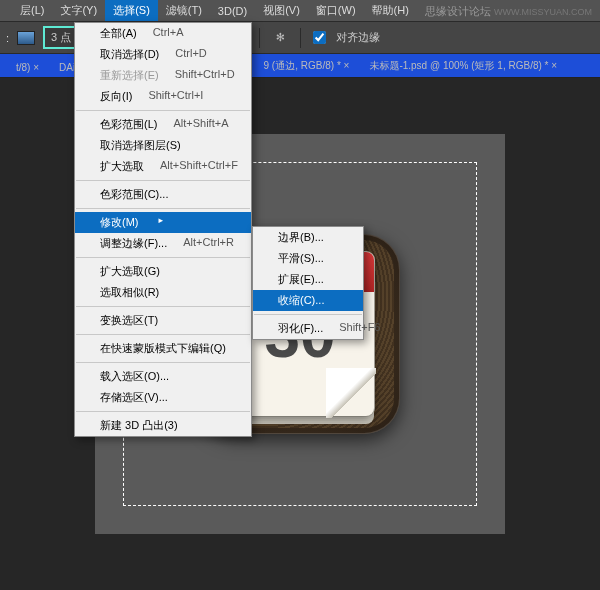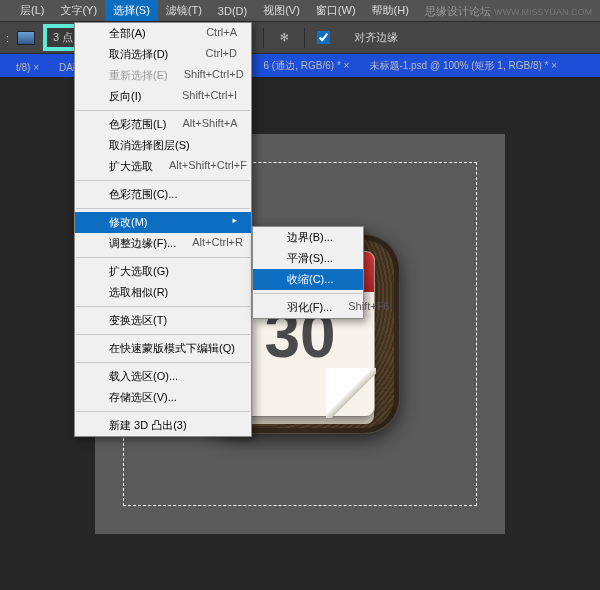--- a/index.html
+++ b/index.html
@@ -2,40 +2,40 @@
 <html><head>
 <meta charset="utf-8">
 <style>
 *{margin:0;padding:0;box-sizing:border-box;font-family:"Microsoft YaHei",Arial,sans-serif;font-size:11px;-webkit-font-smoothing:antialiased}
 body{background:#535353;color:#ddd;width:600px;height:590px;overflow:hidden;position:relative}
 .menubar{background:#535353;height:22px;display:flex;align-items:center;padding:0 12px;border-bottom:1px solid #2a2a2a}
 .menubar .menu-item{padding:3px 8px;color:#ddd;cursor:default}
 .menubar .menu-item.open{background:#0c6dc1;color:#fff}
 .toolbar{background:#454545;height:32px;border-bottom:1px solid #2a2a2a;display:flex;align-items:center;padding:0 6px;gap:8px}
 .swatch{width:18px;height:14px;background:linear-gradient(to bottom,#6aa2d8,#2d5a8a);border:1px solid #222}
-.tool-label{background:#3a3a3a;padding:2px 6px;border:4px solid #5eead4;color:#ccc}
+.tool-label{background:#3a3a3a;padding:2px 6px;border:2px solid #5eead4;color:#ccc}
 .tool-sep{width:1px;height:20px;background:#2a2a2a;margin:0 4px}
 .tool-ico{width:16px;height:16px;display:flex;align-items:center;justify-content:center;color:#bbb}
-.tool-text{color:#ccc;margin-left:16px}
+.tool-text{color:#ccc;margin-left:2px}
 .tabbar{background:#1d4ed8;height:24px;border-bottom:1px solid #222;display:flex;align-items:flex-end;padding-left:6px}
 .tab{padding:4px 10px;color:#bbb;font-size:10px;white-space:nowrap}
 .canvas-area{position:absolute;top:78px;left:0;right:0;bottom:0;background:#262626;display:flex;align-items:center;justify-content:center}
 .canvas{width:410px;height:400px;background:#5a5a5a;position:relative;display:flex;align-items:center;justify-content:center}
 .sel-border{position:absolute;inset:28px;border:1px dashed #fff}
 .cal-icon{width:200px;height:200px;position:relative}
 .cal-base{position:absolute;inset:0;border-radius:36px;background:radial-gradient(#4a3a28,#2a1f15);box-shadow:0 6px 18px rgba(0,0,0,0.6),inset 0 0 0 1px rgba(255,255,255,0.15)}
 .cal-texture{position:absolute;inset:6px;border-radius:30px;background:repeating-radial-gradient(circle at 30% 30%,#6b5334 0 2px,#4a3722 2px 4px);opacity:0.6}
 .cal-paper{position:absolute;left:26px;right:26px;top:18px;bottom:18px;background:#f7f3ea;border-radius:8px;box-shadow:0 4px 10px rgba(0,0,0,0.5),0 0 0 1px #d0ccc0,0 2px 0 #e8e4d8,0 4px 0 #e0dcd0,0 6px 0 #d8d4c8,0 8px 0 #d0ccc0}
 .cal-top{position:absolute;left:0;right:0;top:0;height:40px;background:linear-gradient(#d93838,#b02525);border-radius:8px 8px 0 0;display:flex;align-items:center;justify-content:center;color:#7a1515;font-style:italic;font-size:13px;font-family:cursive}
 .cal-rings{position:absolute;top:-6px;left:0;right:0;height:14px;display:flex;justify-content:space-around;padding:0 12px}
 .cal-ring{width:6px;height:14px;background:linear-gradient(#eee,#999);border-radius:3px;box-shadow:0 1px 2px rgba(0,0,0,0.4)}
 .cal-num{position:absolute;top:46px;left:0;right:0;text-align:center;font-size:64px;font-weight:700;color:#4a4a4a;font-family:Arial}
 .cal-curl{position:absolute;right:-2px;bottom:-2px;width:50px;height:50px;background:linear-gradient(135deg,#fff 45%,#c8c4b8 55%,transparent 56%);border-radius:0 0 8px 0;transform:rotate(0deg)}
 .dropdown{position:absolute;background:#f0f0f0;border:1px solid #8a8a8a;box-shadow:3px 3px 8px rgba(0,0,0,0.4);color:#000}
-.dropdown .item{display:flex;justify-content:space-between;padding:3px 14px 3px 34px;white-space:nowrap;cursor:default}
+.dropdown .item{display:flex;padding:3px 14px 3px 25px;white-space:nowrap;cursor:default}
 .dropdown .item.hover{background:#0c6dc1;color:#fff}
 .dropdown .item.disabled{color:#999}
 .dropdown .sep{height:1px;background:#c8c8c8;margin:3px 1px}
 .dropdown .arrow::after{content:"▸";margin-left:20px;font-size:9px}
 .dd1{top:22px;left:74px;width:178px}
 .dd2{top:226px;left:252px;width:112px}
 .shortcut{color:#555;margin-left:16px}
 .watermark{position:absolute;top:4px;right:8px;font-size:11px;color:#999}
 .watermark .sub{font-size:9px;color:#777}
 </style>
@@ -92,21 +92,21 @@
   <div class="tool-sep"></div>
   <div class="tool-ico">✻</div>
   <div class="tool-sep"></div>
   <input type="checkbox" checked="" style="accent-color: rgb(12, 109, 193);">
   <span class="tool-text">对齐边缘</span>
 </div>
 
 <div class="tabbar">
   <div class="tab">t/8) ×</div>
   <div class="tab">DAim</div>
-  <div class="tab" style="margin-left:160px">6 (通边, RGB/6) * ×</div>
+  <div class="tab" style="margin-left:160px">9 (通边, RGB/8) * ×</div>
   <div class="tab">未标题-1.psd @ 100% (矩形 1, RGB/8) * ×</div>
 </div>
 
 <div class="canvas-area">
   <div class="canvas">
     <div class="sel-border"></div>
     <div class="cal-icon">
       <div class="cal-base"></div>
       <div class="cal-texture"></div>
       <div class="cal-paper">
@@ -196,20 +196,23 @@
     </div>
 </div>
 
 <div class="dropdown dd2">
   <div class="item">
       <span>边界(B)...</span>
     </div>
   <div class="item">
       <span>平滑(S)...</span>
     </div>
+  <div class="item">
+      <span>扩展(E)...</span>
+    </div>
   <div class="item hover">
       <span>收缩(C)...</span>
     </div>
   <div class="sep"></div>
   <div class="item">
       <span>羽化(F)...</span>
       <span class="shortcut">Shift+F6</span>
     </div>
 </div>
 

